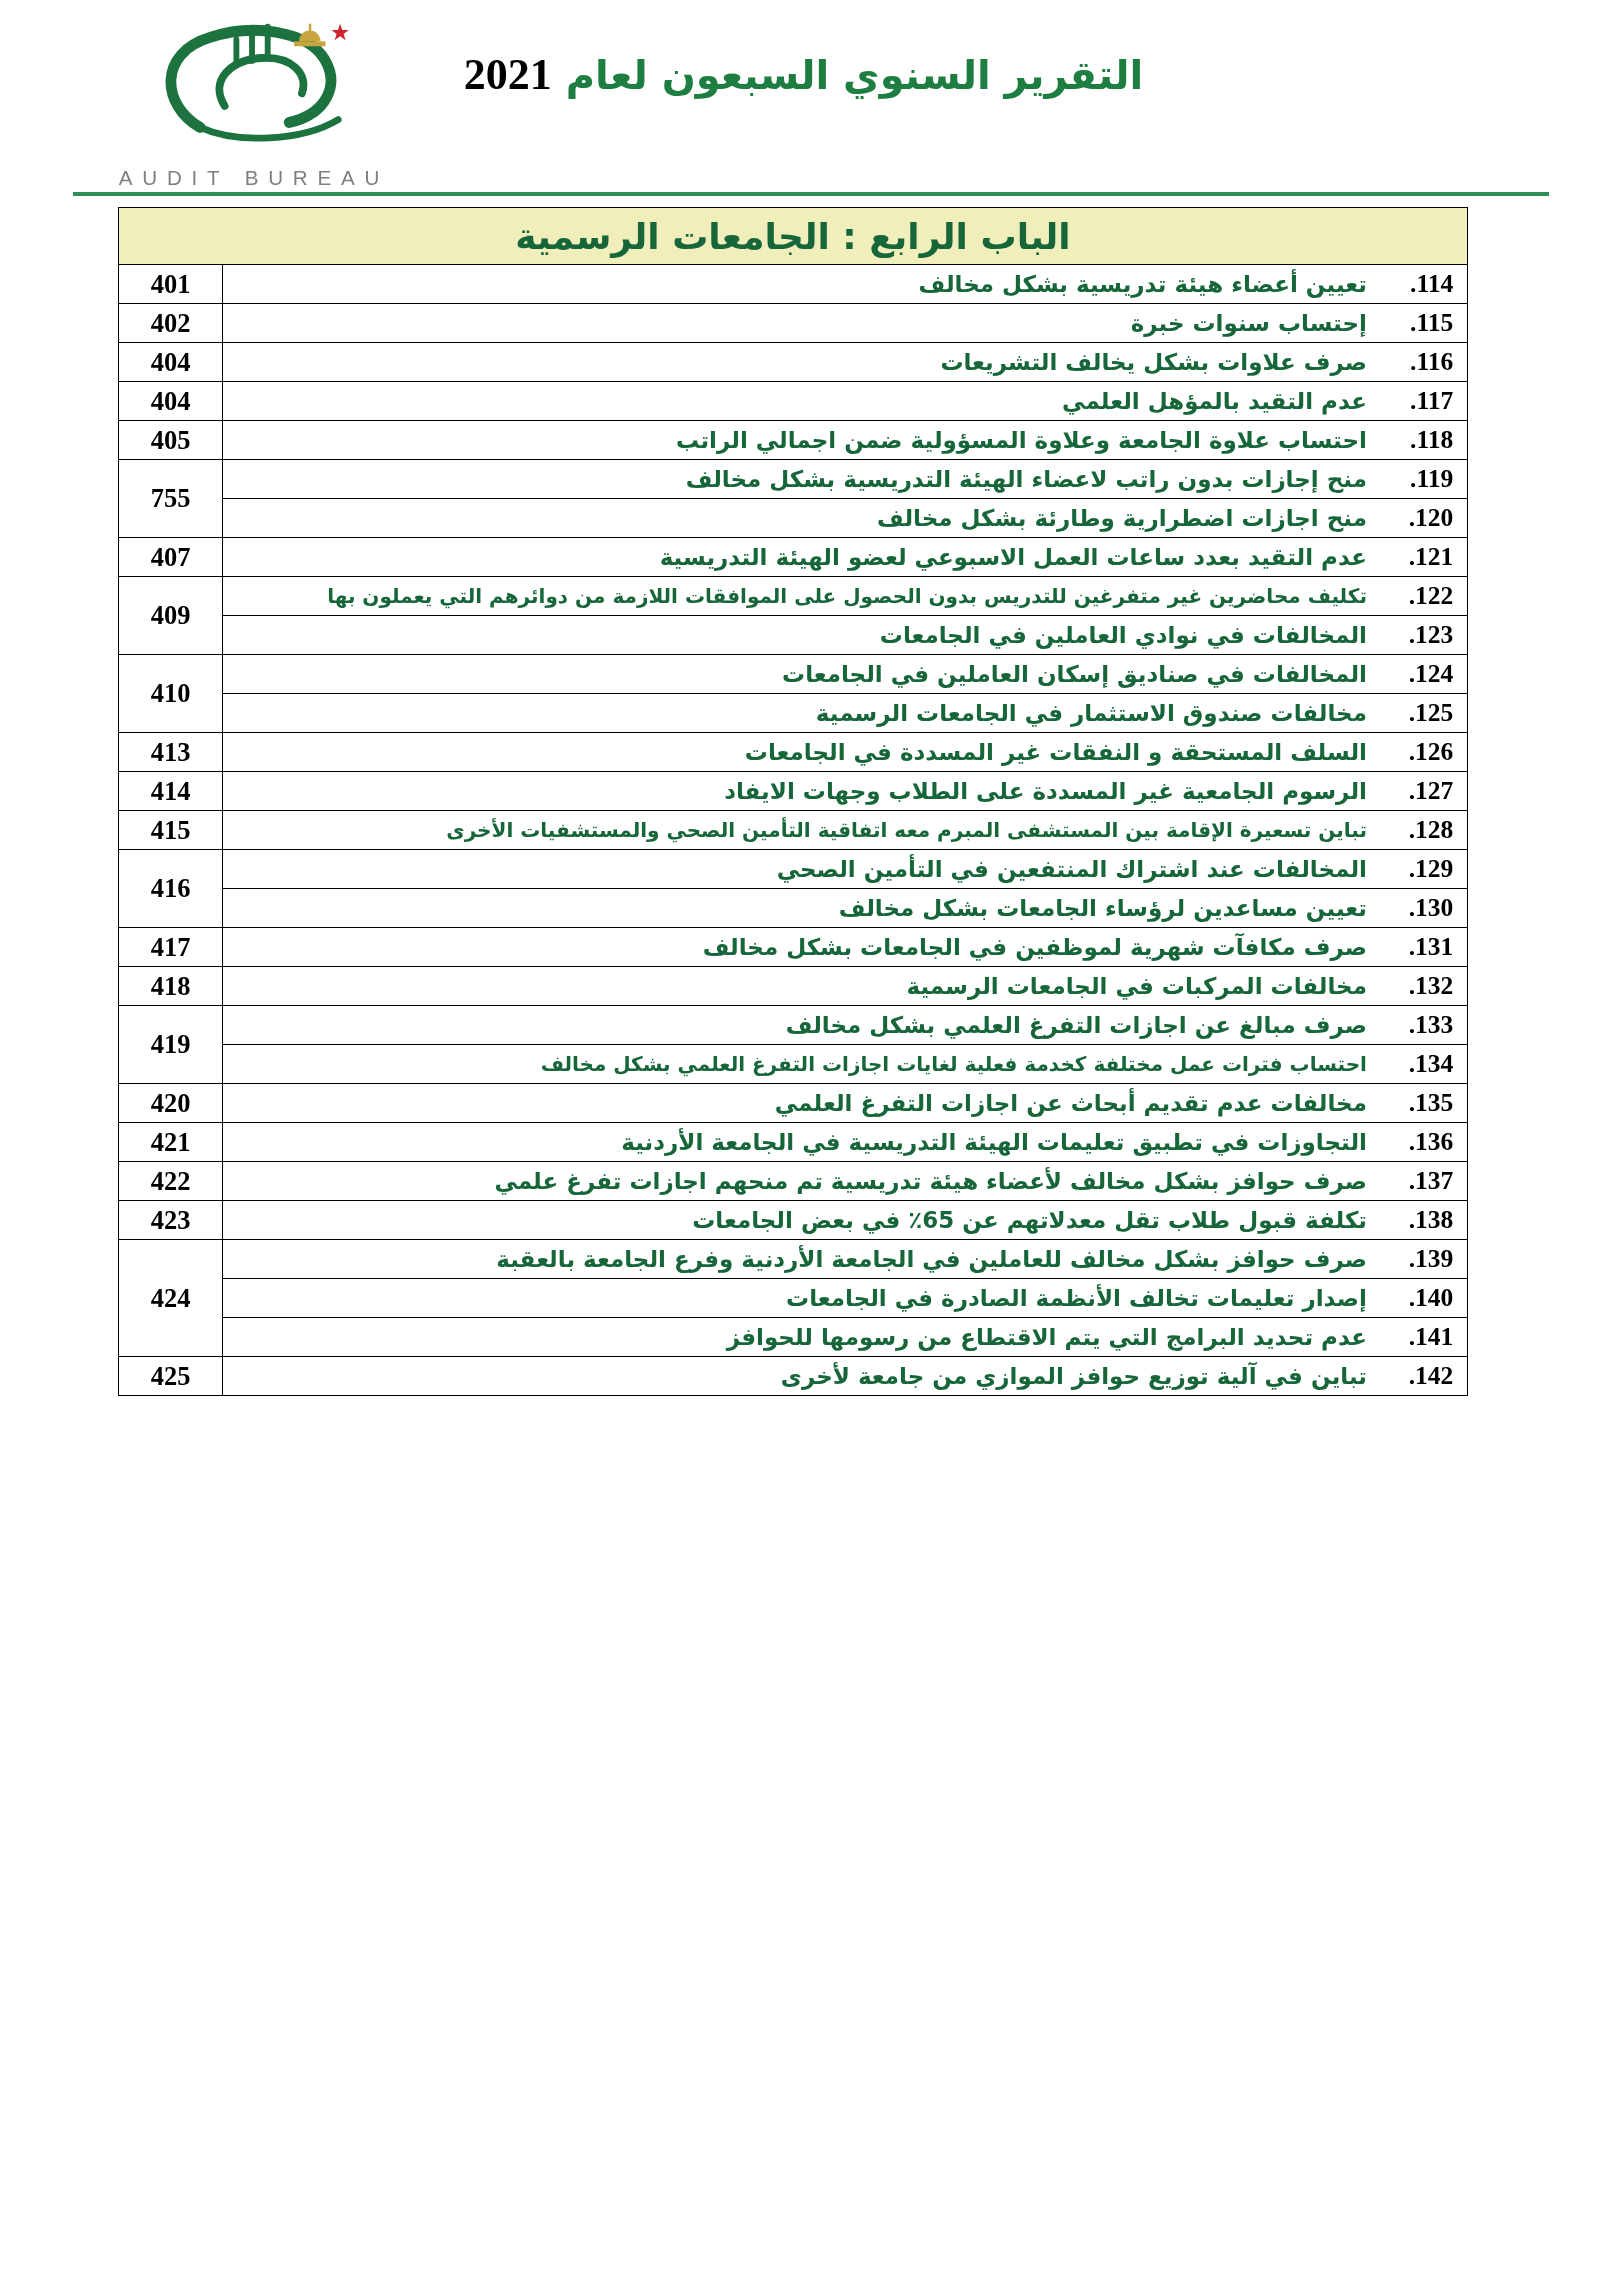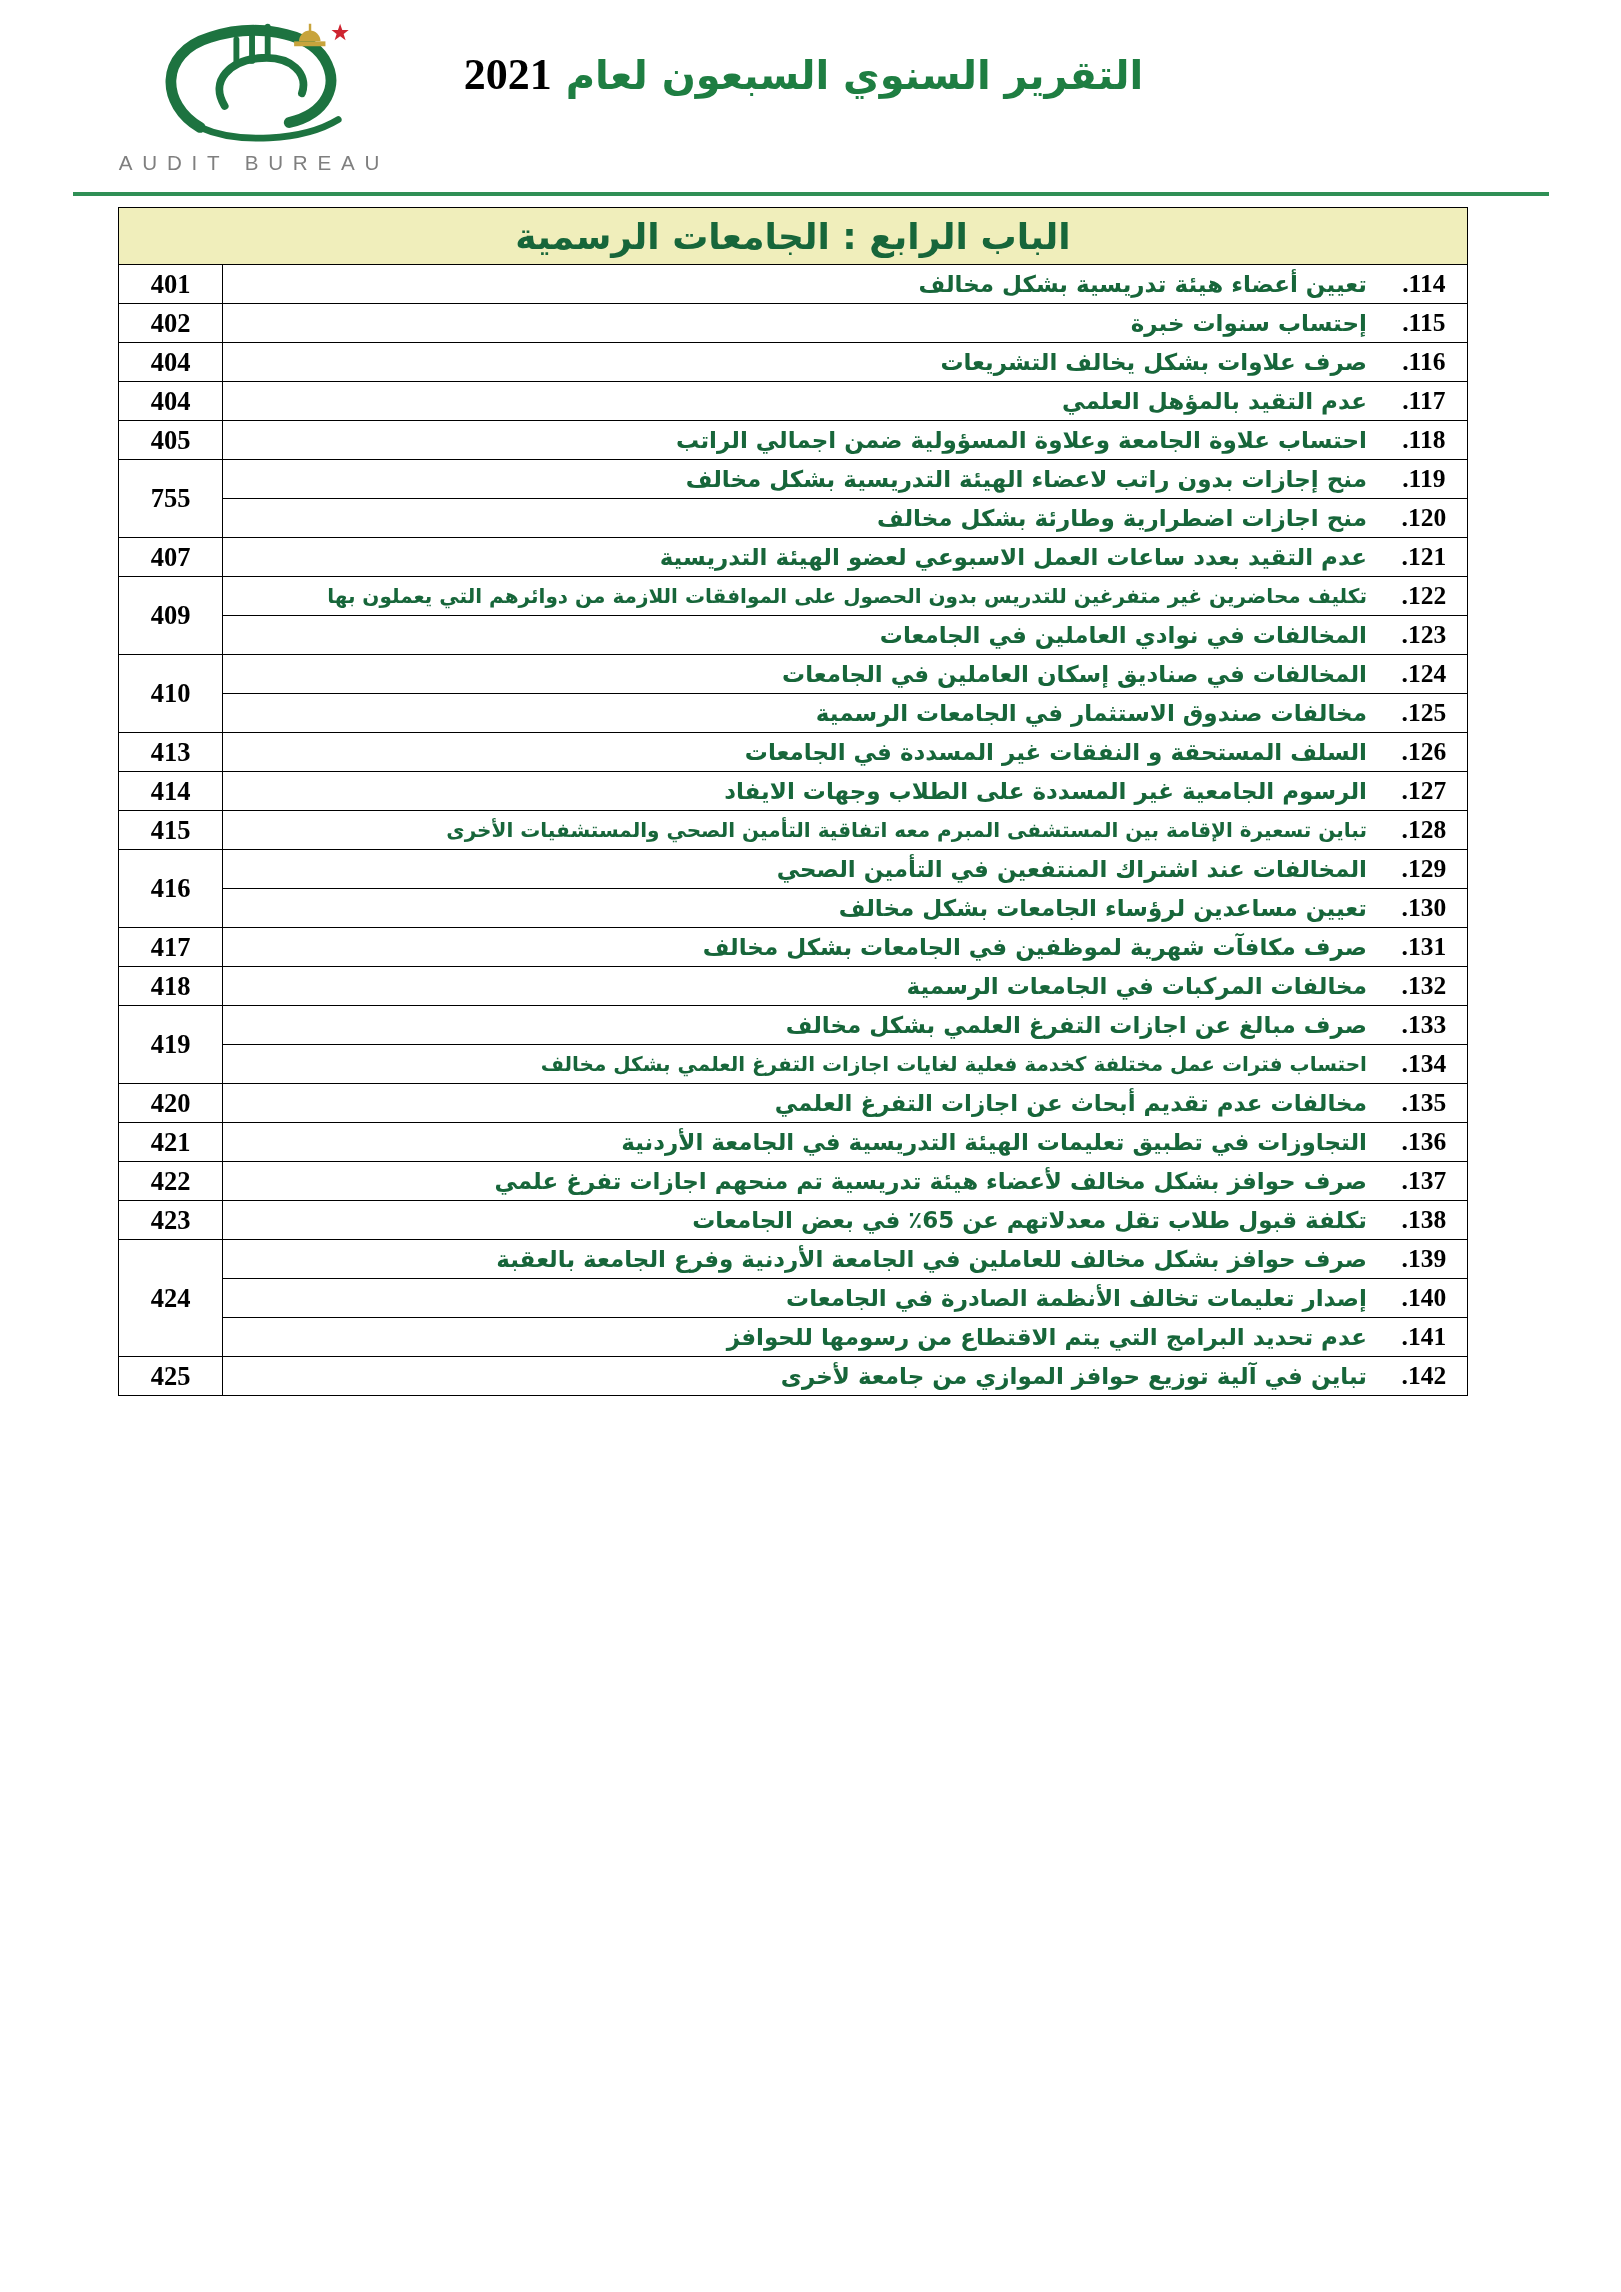--- a/index.html
+++ b/index.html
@@ -15,21 +15,21 @@
     width:1621px;height:2293px;background:#ffffff;position:relative;
     font-family:"DejaVu Sans", sans-serif;
     overflow:hidden;
   }
   
   .logo{
     position:absolute;left:102px;top:11.8px;width:304px;text-align:center;
   }
   .logo svg{display:block;margin:0 auto;}
   .logo-caption{
-    margin-top:2px;
+    margin-top:17px;
     font-family:"Liberation Sans", sans-serif;
     font-size:20.6px;letter-spacing:9.8px;color:#7f7f7f;font-weight:500;
     white-space:nowrap;
   }
   .report-title{
     position:absolute;top:49px;left:421px;width:765px;text-align:center;
     direction:rtl;font-weight:bold;font-size:40px;color:var(--green2);
     white-space:nowrap;
   }
   .report-title .year{
@@ -55,21 +55,21 @@
     height:54px;background:var(--header_bg);color:var(--green);
     font-size:36px;font-weight:bold;text-align:center;vertical-align:middle;
   }
   td.title-cell{
     height:38px;padding:0 13.7px 0 7.8px;vertical-align:middle;
     color:var(--green);font-weight:bold;font-size:23px;
     white-space:nowrap;overflow:hidden;text-align:right;
   }
   td.title-cell.compact{font-size:20px;}
   td.title-cell .num{
-    display:inline-block;min-width:59px;text-align:center;direction:ltr;
+    display:inline-block;min-width:59px;text-align:right;direction:ltr;
     font-family:"Liberation Serif", serif;color:#000;font-size:25.5px;
     font-weight:bold;margin-left:27.4px;vertical-align:middle;
   }
   td.title-cell .title{vertical-align:middle;}
   td.page-cell{
     text-align:center;vertical-align:middle;
     font-family:"Liberation Serif", serif;font-weight:bold;
     font-size:26.5px;color:#000;background:#fff;
   }
 </style>

